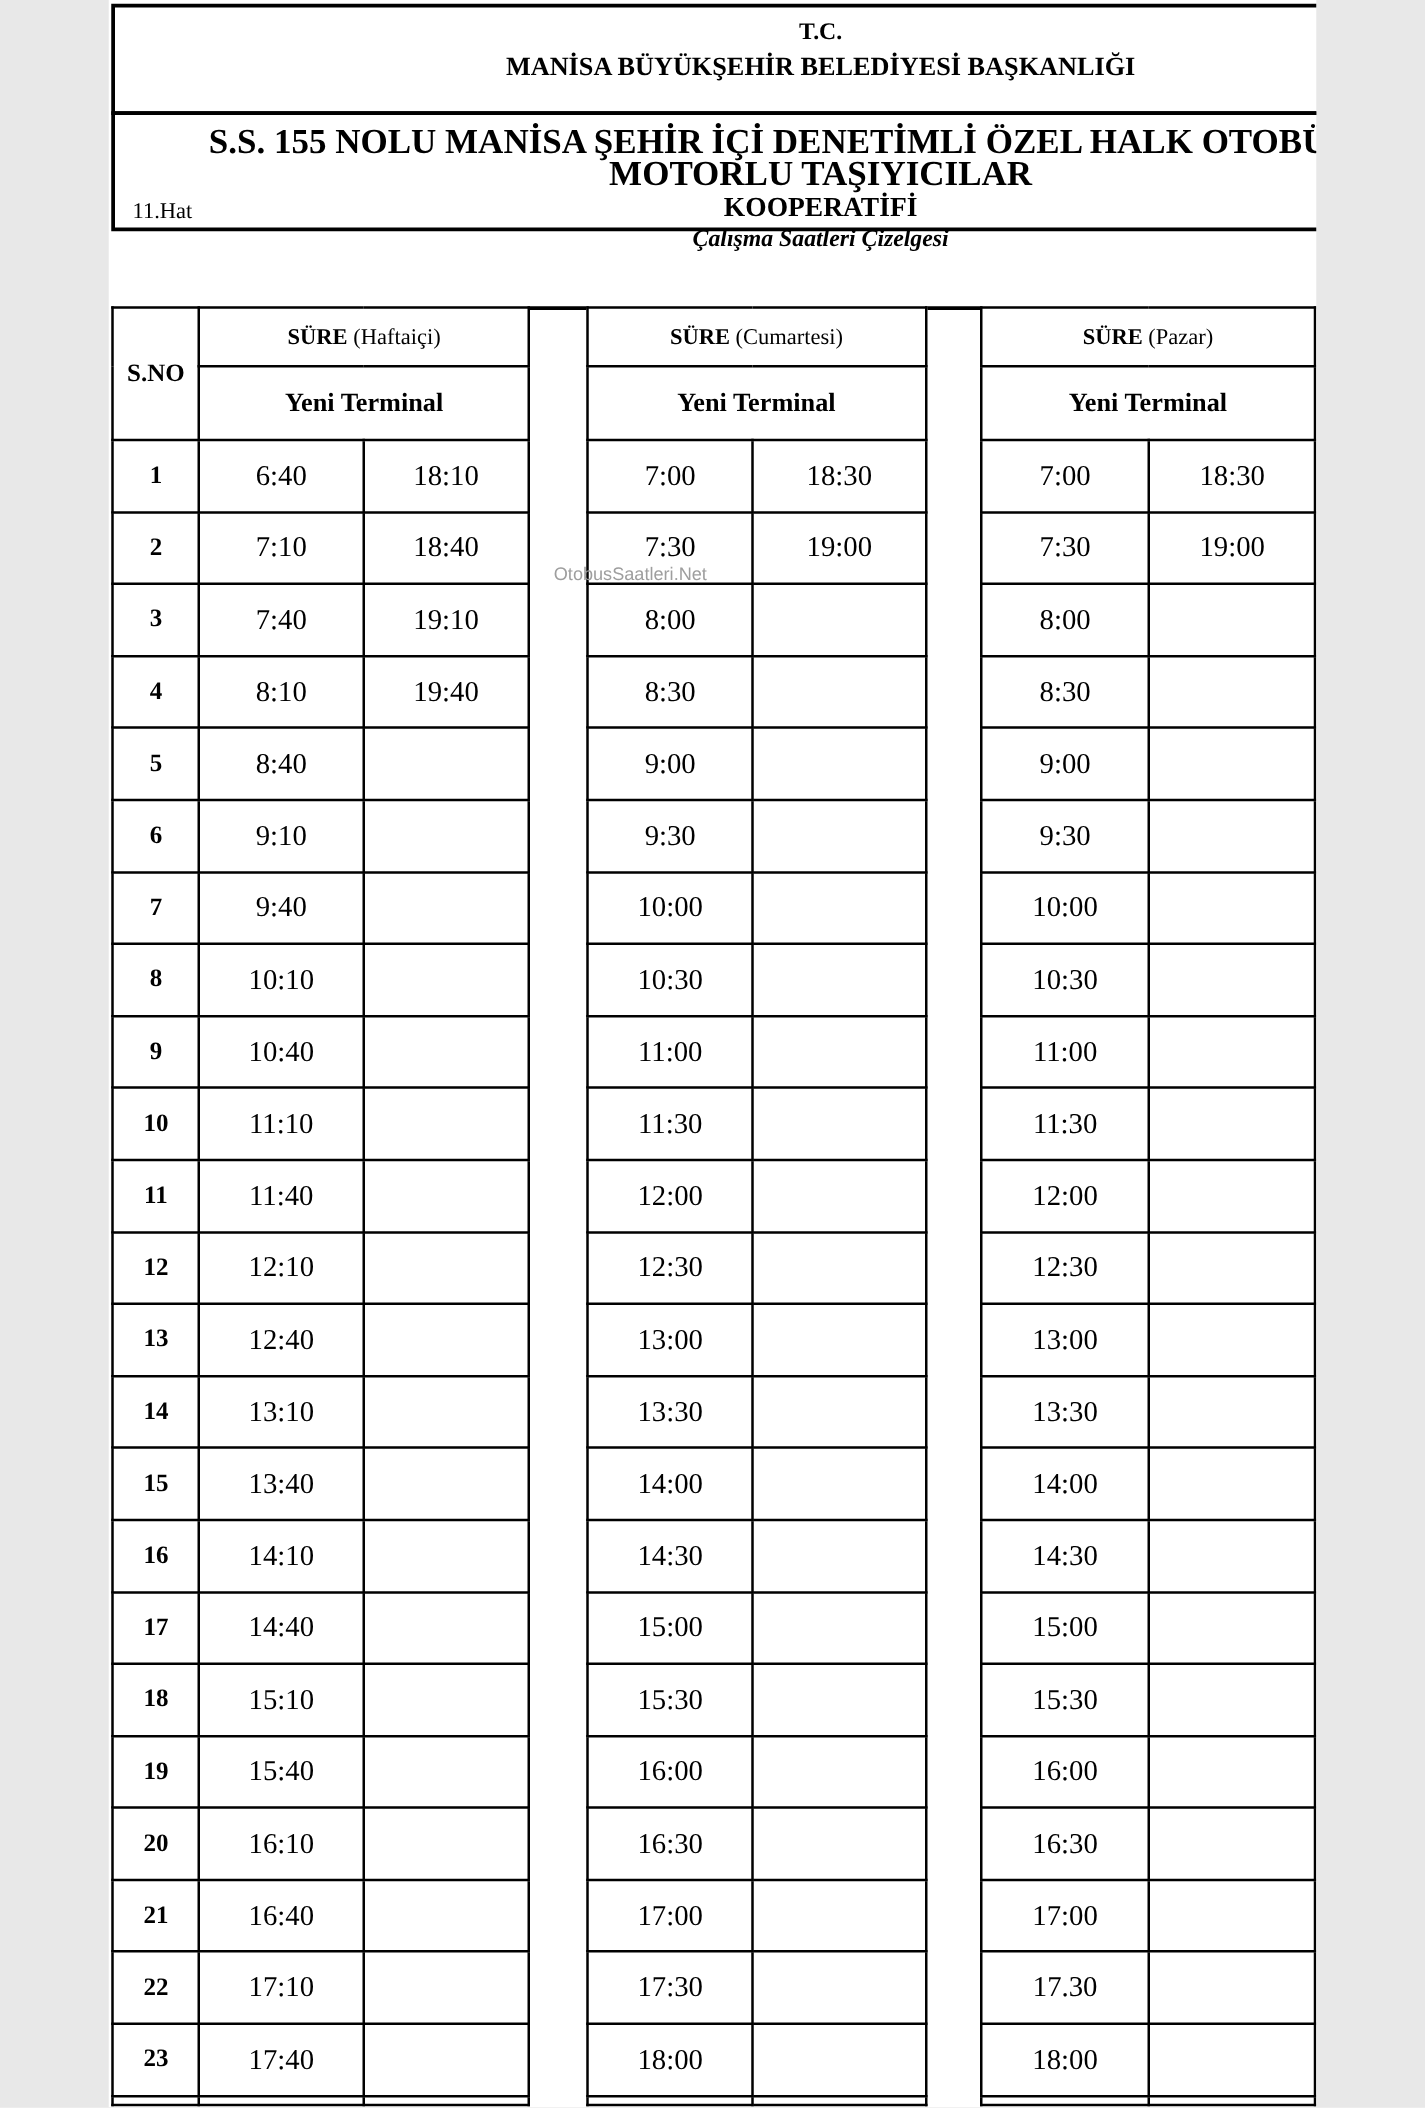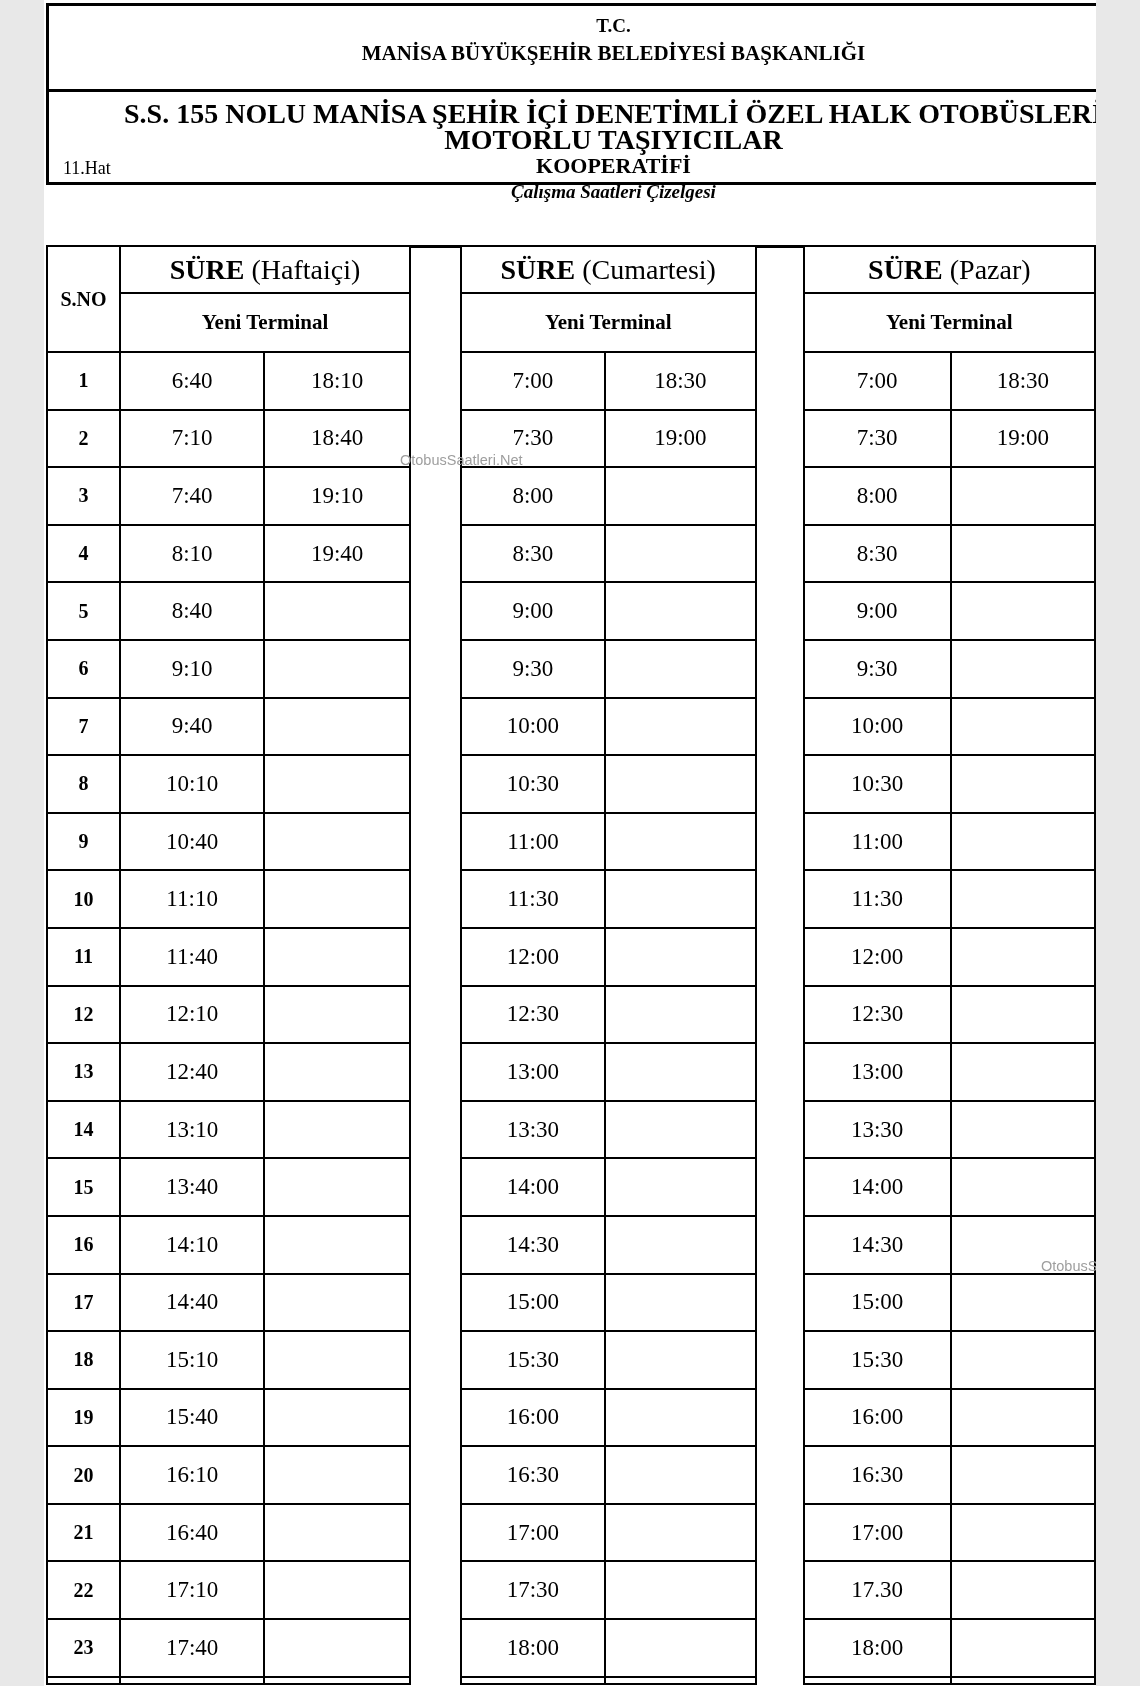--- a/index.html
+++ b/index.html
@@ -1,17 +1,17 @@
 <!DOCTYPE html>
 <html><head>
 <meta charset="utf-8">
 <style>
   html,body{margin:0;padding:0;background:#e8e8e8;}
   .page{
-    position:relative;width:1052px;height:1686px;background:#ffffff;
+    position:relative;width:966px;height:1686px;background:#ffffff;
     font-family:"Liberation Serif","DejaVu Serif",serif;color:#000;
     overflow:hidden;margin:0 auto;
   }
   .hdrbox{
     position:absolute;left:2px;width:1135px;box-sizing:border-box;
     border:3px solid #000;text-align:center;
   }
   #box1{top:3px;height:89px;padding-top:7px;}
   #box1 .l1{font-weight:bold;font-size:19px;line-height:26px;}
   #box1 .l2{font-weight:bold;font-size:21px;line-height:28px;}
@@ -30,21 +30,21 @@
   }
   table.sec{border-collapse:collapse;table-layout:fixed;}
   table.sec td{
     border:2px solid #000;text-align:center;vertical-align:middle;
     padding:0;overflow:hidden;
   }
   .r-sure{height:47px;}
   .r-term{height:59px;}
   tbody tr{height:57.6px;}
   tr.partial{height:7px;}
-  td.sure{font-size:28px;}
+  td.sure{font-size:18px;}
   td.sure .b{font-weight:bold;}
   td.term{font-weight:bold;font-size:21px;border-radius:26px;}
   td.snohead{font-weight:bold;font-size:20px;}
   td.num{font-weight:bold;font-size:20px;}
   td.t{font-size:23px;}
   td.nocell{border:none;}
   td.side{border:2px solid #000;border-top:none;border-bottom:none;}
   .gap{height:10px;border-top:3px solid #000;}
   #gap1{width:53px;}
   #gap2{width:50px;}

